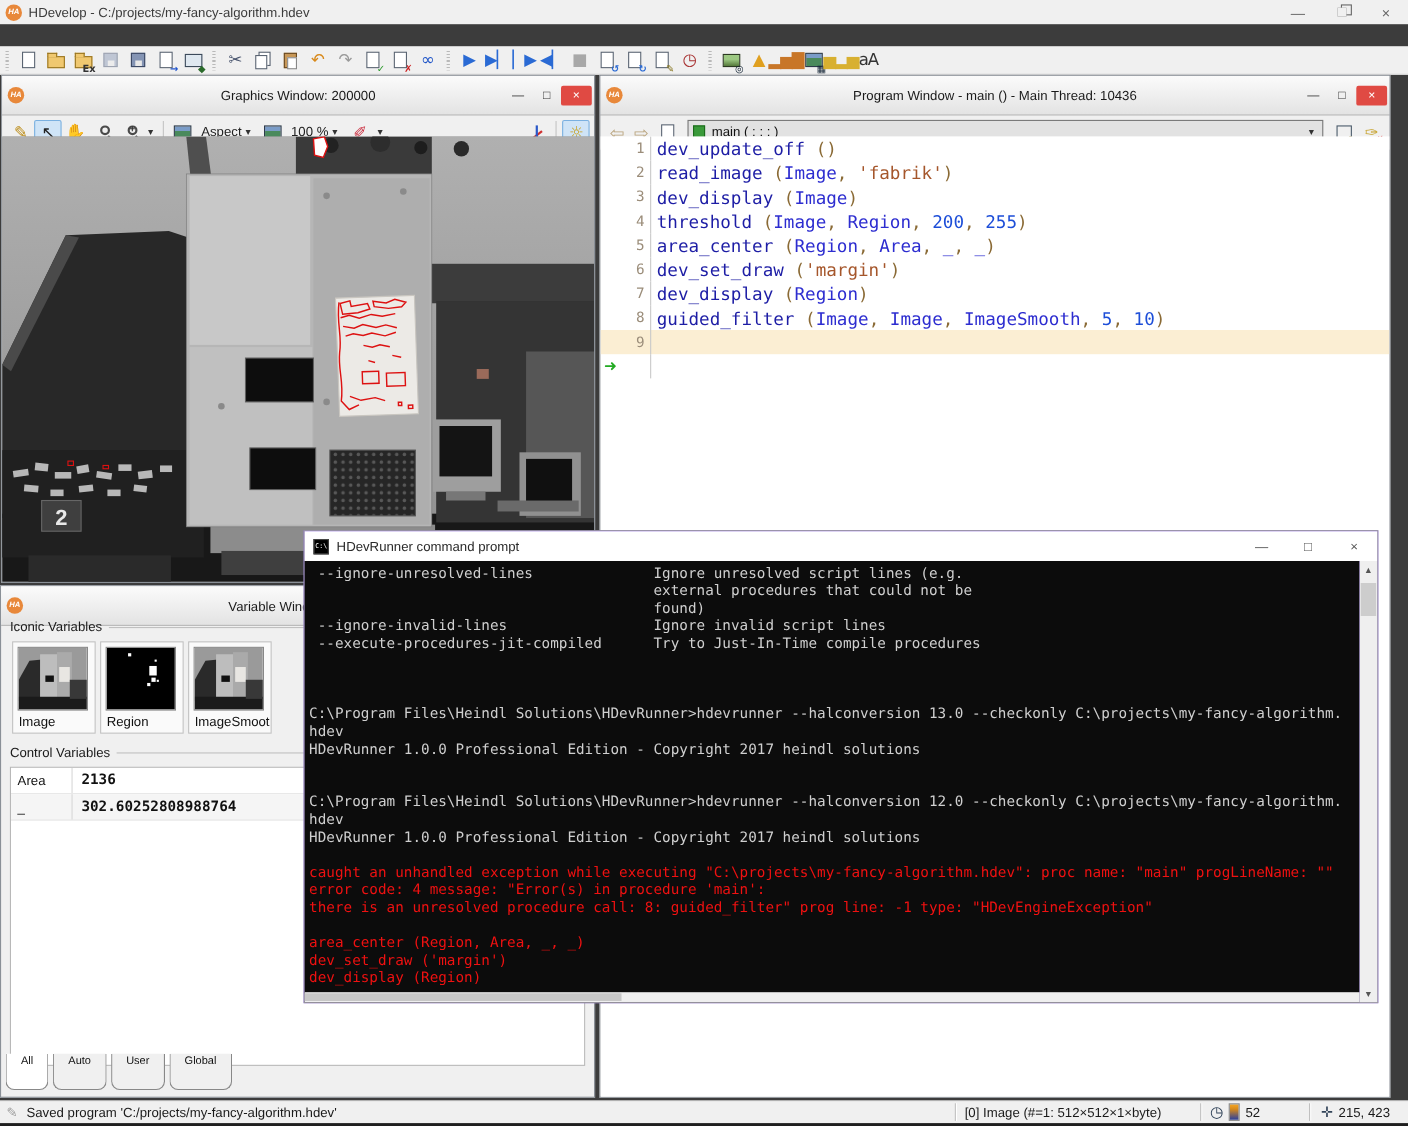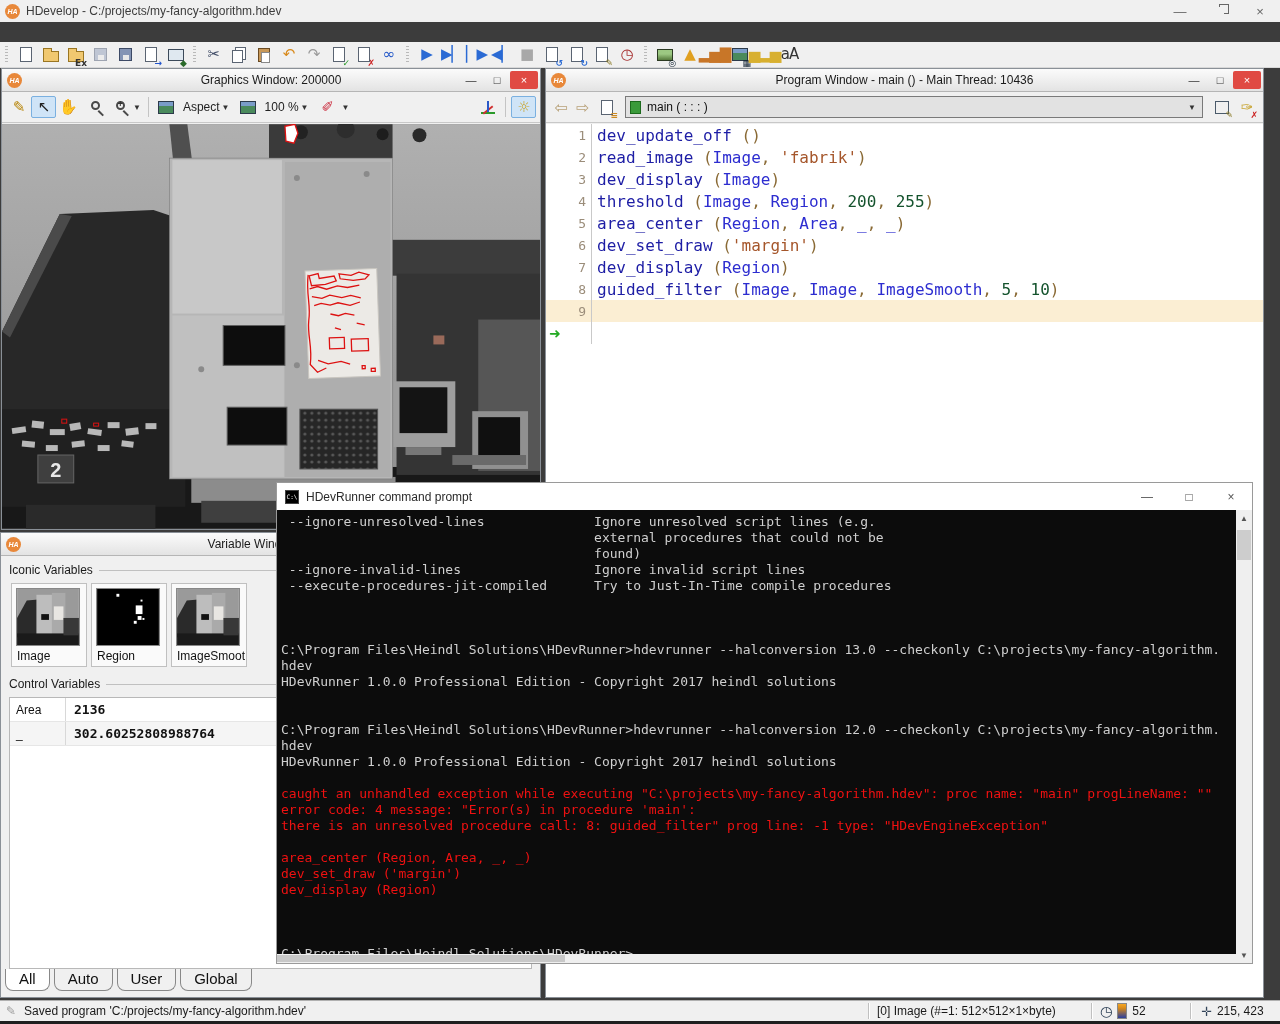--- a/index.html
+++ b/index.html
@@ -62,21 +62,21 @@
   .i-axes { width:14px; height:14px; position:relative; border-bottom:2px solid #2a9a2a; }
   .i-axes::before { content:""; position:absolute; left:1px; top:9px; width:12px; height:2px;
                     background:#d03030; transform:rotate(-38deg); }
   .i-axes::after { content:""; position:absolute; left:6px; top:1px; width:2px; height:11px; background:#2a58c8; }
   .tool-active { background:#cfe4f7; border:1px solid #7ab0e0; border-radius:2px; }
   .vsep { width:1px; height:20px; background:#c4c4c4; margin:0 5px; }
   .caret { font-size:8px; color:#333; margin:0 2px; }
 
   
   .child { position:absolute; background:#f0f0f0; border:1px solid #8a9097; }
-  .ctitle { height:23px; background:linear-gradient(#fbfbfb,#e3e3e3); border-bottom:1px solid #b5b5b5;
+  .ctitle { height:36px; background:linear-gradient(#fbfbfb,#e3e3e3); border-bottom:1px solid #b5b5b5;
             display:flex; align-items:center; font-size:12px; color:#1a1a1a; position:relative; }
   .ctitle .title-center { position:absolute; left:0; right:0; text-align:center; pointer-events:none; }
   .cctrls { margin-left:auto; display:flex; align-items:center; height:100%; position:relative; z-index:2; }
   .cc { width:26px; height:18px; display:flex; align-items:center; justify-content:center;
         font-size:11px; color:#333; }
   .cc-close { background:#e04a43; color:#fff; width:28px; border-radius:2px; margin-right:2px; }
   .ctoolbar { height:31px; background:#f0f0f0; border-bottom:1px solid #c8c8c8;
               display:flex; align-items:center; padding:0 4px; font-size:12px; color:#222; }
 
   
@@ -89,21 +89,21 @@
   .combo { flex:1; height:22px; background:#e2e2e2; border:1px solid #7a7a7a; margin:0 6px;
            display:flex; align-items:center; padding:0 4px; font-size:12px; color:#111; }
   .combo .caret { margin-left:auto; }
   .code-area { position:absolute; left:0; top:55px; right:0; bottom:0; background:#fff; overflow:hidden; }
   .crow { position:relative; height:22px; display:flex; align-items:center; }
   .crow.hl { background:#fbeed3; }
   .gut { width:46px; flex:0 0 46px; height:22px; border-right:1px solid #c9c9c9;
          font-family:"DejaVu Sans Mono", monospace; font-size:13px; color:#9b8d7a;
          display:flex; align-items:center; justify-content:flex-end; padding-right:5px; position:relative; }
   .ctext { font-family:"DejaVu Sans Mono", monospace; font-size:16px; padding-left:5px; white-space:pre; }
-  .op { color:#1d1da5; } .vr { color:#2d2dd0; } .nm { color:#14532d; }
+  .op { color:#1d1da5; } .vr { color:#2d2dd0; } .nm { color:#1d4ed8; }
   .pl { color:#8a6a35; } .st { color:#a5562b; }
   .pc-arrow { position:absolute; left:3px; top:3px; color:#22aa22; font-size:14px; font-weight:bold;
               font-family:"DejaVu Sans", sans-serif; }
   .caret-mark { position:absolute; left:2px; top:174px; color:#111; font-size:10px; }
 
   
   .vwin { left:0; top:532px; width:541px; height:466px; }
   .vbody { position:absolute; left:0; top:24px; right:0; bottom:0; padding:6px 8px; }
   .grouplabel { font-size:12px; color:#1a1a1a; display:flex; align-items:center; gap:6px; }
   .grouplabel::after { content:""; flex:1; height:1px; background:#c0c0c0; }
@@ -113,25 +113,25 @@
   .thumb-label { font-size:12px; color:#111; padding:3px 0 1px 1px; }
   .vtable { border:1px solid #b8b8b8; background:#fff; margin-top:6px; height:272px; overflow:hidden; }
   .vrow { display:flex; height:24px; border-bottom:1px solid #e6e6e6; font-size:12px; align-items:center; }
   .vrow:nth-child(even) { background:#f5f5f5; }
   .vname { width:56px; flex:0 0 56px; border-right:1px solid #d8d8d8; height:100%;
            display:flex; align-items:center; padding-left:6px; color:#111; }
   .vval { padding-left:8px; font-family:"DejaVu Sans Mono", monospace; font-size:13px;
           font-weight:bold; color:#111; }
   .vtabs { position:absolute; left:4px; bottom:6px; display:flex; gap:4px; }
   .vtab { border:1px solid #888; border-top:none; border-radius:0 0 8px 8px; background:#f0f0f0;
-          font-size:15px; color:#111; padding:1px 13px 3px 13px; }
+          font-size:10px; color:#111; padding:1px 13px 20px 13px; }
   .vtab.active { background:#fff; }
 
   
-  .term { position:absolute; left:276px; top:482px; width:977px; height:482px; background:#8b5cf6;
+  .term { position:absolute; left:276px; top:482px; width:977px; height:430px; background:#8b5cf6;
           border:1px solid #9a9a9a; z-index:5; }
   .term-title { height:27px; background:#fff; display:flex; align-items:center; font-size:12px; color:#2a2a2a; }
   .term-ico { width:14px; height:14px; background:#000; color:#fff; font-size:6px; font-family:"DejaVu Sans Mono",monospace;
               display:inline-flex; align-items:center; justify-content:center; margin:0 7px 0 8px; border:1px solid #444;}
   .term-ctrl { margin-left:auto; display:flex; }
   .term-ctrl .cc { width:42px; height:27px; color:#555; font-size:12px; }
   .term-body { position:absolute; left:0; top:27px; width:959px; bottom:0; background:#0c0c0c;
                padding:4px 0 0 4px; overflow:hidden; }
   .tl { height:16px; line-height:16px; font-family:"DejaVu Sans Mono", monospace; font-size:13px;
         color:#cfcfcf; white-space:pre; }

